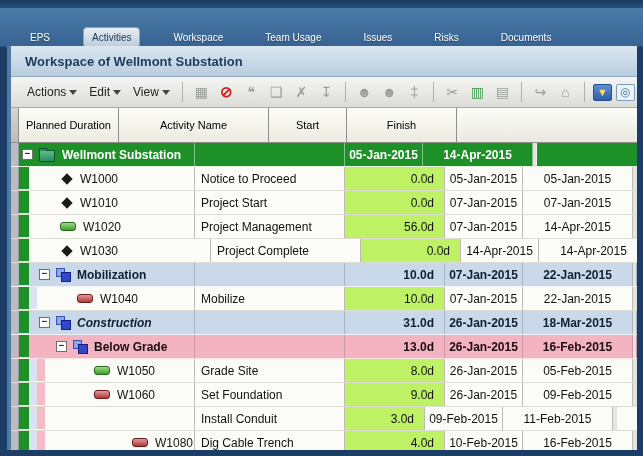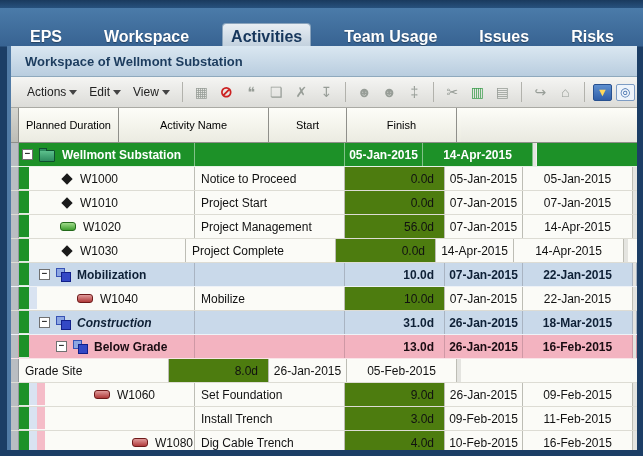--- a/index.html
+++ b/index.html
@@ -5,21 +5,21 @@
   html,body{margin:0;padding:0;}
   body{width:643px;height:456px;overflow:hidden;font-family:"Liberation Sans",sans-serif;background:#1c3e66;}
   #app{position:relative;width:643px;height:456px;background:#1c3e66;}
 
   
   .topstrip{height:8px;background:linear-gradient(#1a3a5e,#27517d);}
 
   
   .nav{height:38px;background:linear-gradient(#4b7ba9,#386392);display:flex;align-items:center;
        padding-left:22px;gap:26px;border-bottom:1px solid #2a517c;}
-  .tab{color:#ffffff;font-size:16px;font-weight:bold;cursor:pointer;padding:4px 8px;border-radius:3px;
+  .tab{color:#ffffff;font-size:10px;font-weight:normal;cursor:pointer;padding:4px 8px;border-radius:3px;
        text-shadow:0 1px 1px rgba(0,0,0,.35);white-space:nowrap;margin-top:20px;}
   .tab.active{background:linear-gradient(#e8eef4,#bcccda);color:#17375c;text-shadow:none;
        box-shadow:0 0 0 1px #8aa4bd, 0 1px 2px rgba(0,0,0,.4);}
 
   
   .content{position:absolute;left:7px;right:6px;top:46px;bottom:6px;background:#fbfbf7;
        border-left:4px solid #517ba6;overflow:hidden;}
 
   
   .titlebar{height:30px;background:linear-gradient(#dae7f1,#b9cddf);border-bottom:1px solid #8fa9bd;
@@ -49,21 +49,21 @@
   .hgutter{background:linear-gradient(#d6d6d0,#bcbcb6);}
   .row{display:flex;height:24px;box-sizing:border-box;border-bottom:1px solid #dddcd4;font-size:12px;color:#111;}
   .cell{box-sizing:border-box;border-right:1px solid #bdbdb5;display:flex;align-items:center;overflow:hidden;white-space:nowrap;}
   .gut{background:#b9bdc2;border-right:1px solid #94989c;flex:none;}
   .c-wbs{position:relative;flex:none;}
   .c-name{padding-left:6px;flex:none;}
   .c-dur{justify-content:flex-end;padding-right:10px;flex:none;}
   .c-start,.c-finish{justify-content:center;flex:none;}
   .rstrip{flex:none;background:#e4e4e0;border-right:none;}
 
-  .row.plain .c-dur{background:#4d7c0f;}
+  .row.plain .c-dur{background:#bef264;}
   .row.plain .cell{background-clip:padding-box;}
 
   .row.green{background:#1d9128;color:#fff;font-weight:bold;border-bottom:1px solid #e6f2e6;}
   .row.green .cell{border-right:1px solid rgba(255,255,255,.45);}
   .row.green .gut{background:#b9bdc2;border-right:1px solid #94989c;}
 
   .row.blue{background:#c9d9ea;color:#0e2036;font-weight:bold;border-bottom:1px solid #eef2f7;}
   .row.blue .cell{border-right:1px solid #a9b4c2;}
   .row.blue .gut{background:#b9bdc2;}
 
@@ -90,25 +90,26 @@
   .ic-wbs::before{content:'';position:absolute;left:0;top:0;width:7px;height:7px;background:#8ca6e2;border:1px solid #3752b5;}
   .ic-wbs::after{content:'';position:absolute;left:5px;top:4px;width:8px;height:8px;background:#3348c5;border:1px solid #111f8a;}
 </style>
 </head>
 <body>
 
 <div id="app">
   <div class="topstrip"></div>
   <div class="nav">
       <div class="tab">EPS</div>
+      <div class="tab active">Activities</div>
       <div class="tab">Workspace</div>
-      <div class="tab active">Activities</div>
       <div class="tab">Team Usage</div>
       <div class="tab">Issues</div>
       <div class="tab">Risks</div>
+      <div class="tab">Documents</div>
     </div>
   <div class="content">
     <div class="titlebar">
       <span class="t">Workspace of Wellmont Substation</span>
     </div>
     <div class="toolbar">
         <div class="menu">
           <div style="display: inline;">Actions</div>
           <div class="arr"></div>
         </div>
@@ -206,21 +207,21 @@
               </div>
             </div>
             <div class="cell c-name" style="width: 150px;">Project Management</div>
             <div class="cell c-dur" style="width: 100px;">56.0d</div>
             <div class="cell c-start" style="width: 78px;">07-Jan-2015</div>
             <div class="cell c-finish" style="width: 110px;">14-Apr-2015</div>
             <div class="cell rstrip" style="width: 4px;"></div>
           </div>
           <div class="row plain">
             <div class="cell gut" style="width: 8px;"></div>
-            <div class="cell c-wbs" style="width: 167px;">
+            <div class="cell c-wbs" style="width: 192px;">
               <div class="band" style="left: 0px; width: 10px; background: rgb(29, 145, 40); border-bottom: 1px solid rgba(255, 255, 255, 0.85);"></div>
               <div class="wbslabel" style="padding-left: 41px;">
                 <div class="ic-milestone"></div>
                 <div style="display: inline;">W1030</div>
               </div>
             </div>
             <div class="cell c-name" style="width: 150px;">Project Complete</div>
             <div class="cell c-dur" style="width: 100px;">0.0d</div>
             <div class="cell c-start" style="width: 78px;">14-Apr-2015</div>
             <div class="cell c-finish" style="width: 110px;">14-Apr-2015</div>
@@ -285,20 +286,29 @@
               </div>
             </div>
             <div class="cell c-name" style="width: 150px;"></div>
             <div class="cell c-dur" style="width: 100px;">13.0d</div>
             <div class="cell c-start" style="width: 78px;">26-Jan-2015</div>
             <div class="cell c-finish" style="width: 110px;">16-Feb-2015</div>
             <div class="cell rstrip" style="width: 4px;"></div>
           </div>
           <div class="row plain">
             <div class="cell gut" style="width: 8px;"></div>
+            <div class="cell c-wbs" style="width: 176px;">
+              <div class="band" style="left: 0px; width: 10px; background: rgb(29, 145, 40); border-bottom: 1px solid rgba(255, 255, 255, 0.85);"></div>
+              <div class="band" style="left: 10px; width: 8px; background: rgb(217, 227, 241); border-bottom: 1px solid rgba(255, 255, 255, 0.85);"></div>
+              <div class="band" style="left: 18px; width: 8px; background: rgb(245, 188, 200); border-bottom: 1px solid rgba(255, 255, 255, 0.85);"></div>
+              <div class="wbslabel" style="padding-left: 75px;">
+                <div class="ic-bar g"></div>
+                <div style="display: inline;">W1050</div>
+              </div>
+            </div>
             <div class="cell c-name" style="width: 150px;">Grade Site</div>
             <div class="cell c-dur" style="width: 100px;">8.0d</div>
             <div class="cell c-start" style="width: 78px;">26-Jan-2015</div>
             <div class="cell c-finish" style="width: 110px;">05-Feb-2015</div>
             <div class="cell rstrip" style="width: 4px;"></div>
           </div>
           <div class="row plain">
             <div class="cell gut" style="width: 8px;"></div>
             <div class="cell c-wbs" style="width: 176px;">
               <div class="band" style="left: 0px; width: 10px; background: rgb(29, 145, 40); border-bottom: 1px solid rgba(255, 255, 255, 0.85);"></div>
@@ -315,22 +325,22 @@
             <div class="cell c-finish" style="width: 110px;">09-Feb-2015</div>
             <div class="cell rstrip" style="width: 4px;"></div>
           </div>
           <div class="row plain">
             <div class="cell gut" style="width: 8px;"></div>
             <div class="cell c-wbs" style="width: 176px;">
               <div class="band" style="left: 0px; width: 10px; background: rgb(29, 145, 40); border-bottom: 1px solid rgba(255, 255, 255, 0.85);"></div>
               <div class="band" style="left: 10px; width: 8px; background: rgb(217, 227, 241); border-bottom: 1px solid rgba(255, 255, 255, 0.85);"></div>
               <div class="band" style="left: 18px; width: 8px; background: rgb(245, 188, 200); border-bottom: 1px solid rgba(255, 255, 255, 0.85);"></div>
             </div>
-            <div class="cell c-name" style="width: 150px;">Install Trench</div>
-            <div class="cell c-dur" style="width: 100px;">3.0d</div>
+            <div class="cell c-name" style="width: 150px;">Install Conduit</div>
+            <div class="cell c-dur" style="width: 80px;">3.0d</div>
             <div class="cell c-start" style="width: 78px;">09-Feb-2015</div>
             <div class="cell c-finish" style="width: 110px;">11-Feb-2015</div>
             <div class="cell rstrip" style="width: 4px;"></div>
           </div>
           <div class="row plain">
             <div class="cell gut" style="width: 8px;"></div>
             <div class="cell c-wbs" style="width: 176px;">
               <div class="band" style="left: 0px; width: 10px; background: rgb(29, 145, 40); border-bottom: 1px solid rgba(255, 255, 255, 0.85);"></div>
               <div class="band" style="left: 10px; width: 8px; background: rgb(217, 227, 241); border-bottom: 1px solid rgba(255, 255, 255, 0.85);"></div>
               <div class="band" style="left: 18px; width: 8px; background: rgb(245, 188, 200); border-bottom: 1px solid rgba(255, 255, 255, 0.85);"></div>

